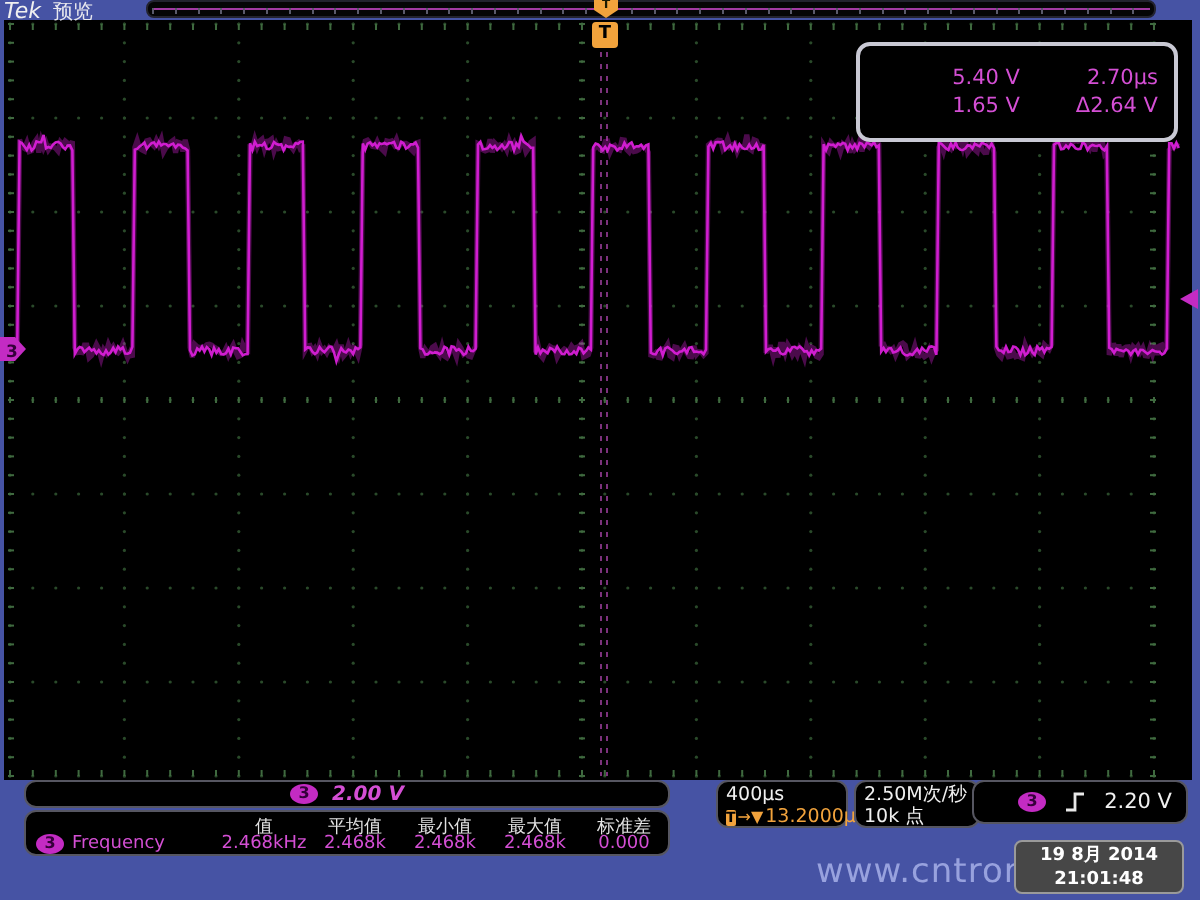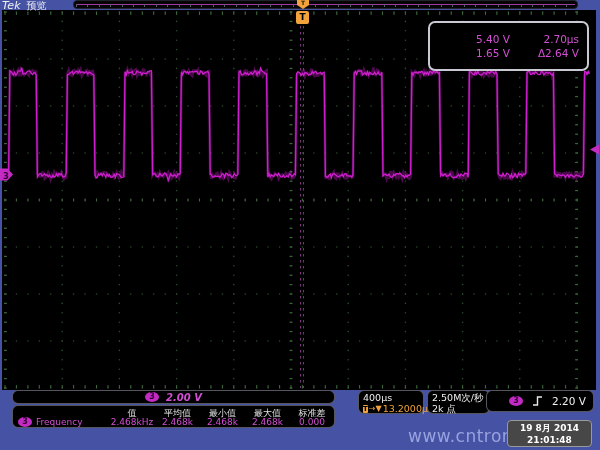--- a/index.html
+++ b/index.html
@@ -1315,21 +1315,21 @@
   <div>400μs</div>
   <div id="tb-delay">
     <span class="ticon">T</span>
       <span style="font-size:8px;">→▼</span>
       <span>13.2000μs</span>
   </div>
 </div>
 
 <div id="acq-box" class="abs blackbox">
   <div>2.50M次/秒</div>
-  <div>2k 点</div>
+  <div>10k 点</div>
 </div>
 
 <div id="trig-box" class="abs blackbox">
   <span class="badge">3</span>
   <svg width="11" height="12" viewBox="0 0 11 12">
     <polyline points="1,10 5.5,10 5.5,2 10,2" fill="none" stroke="#e8e8e8" stroke-width="1.4"></polyline>
   </svg>
   <span>2.20 V</span>
 </div>
 

